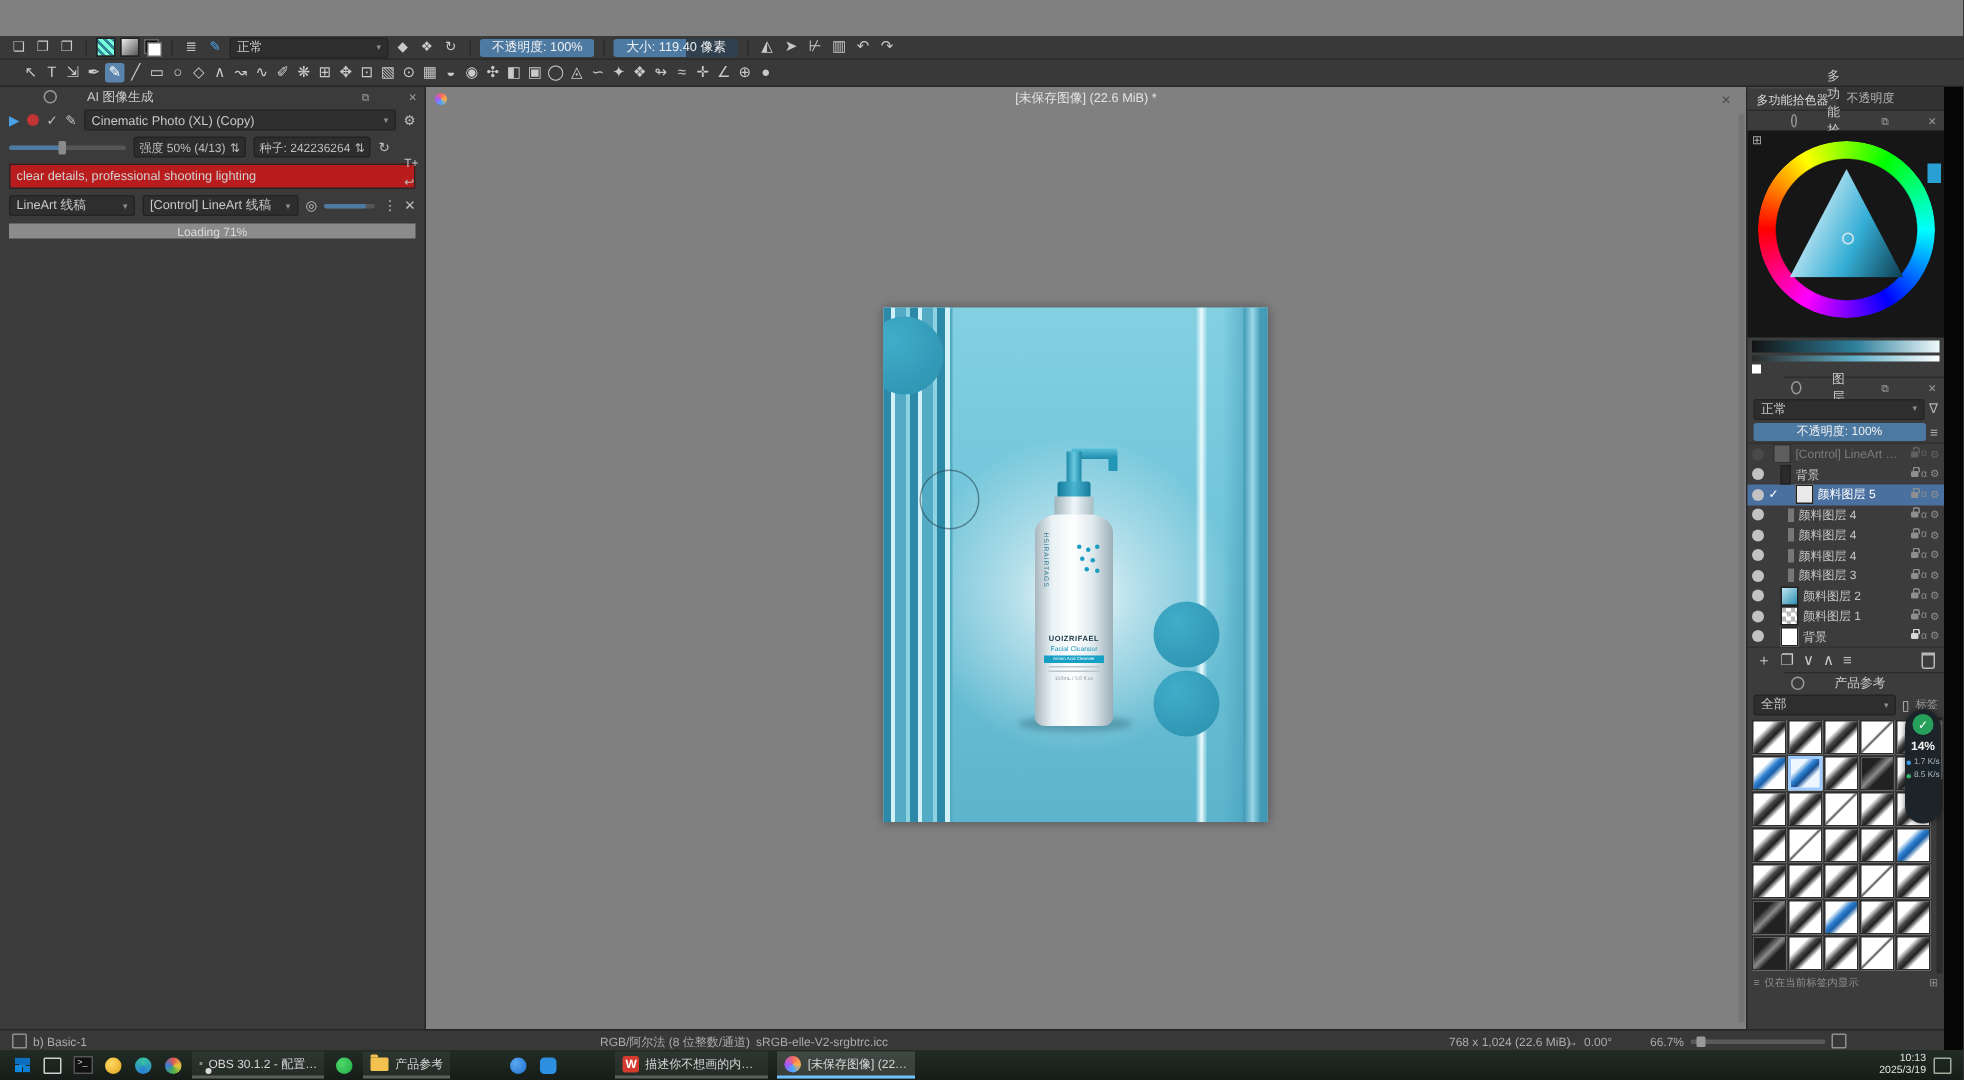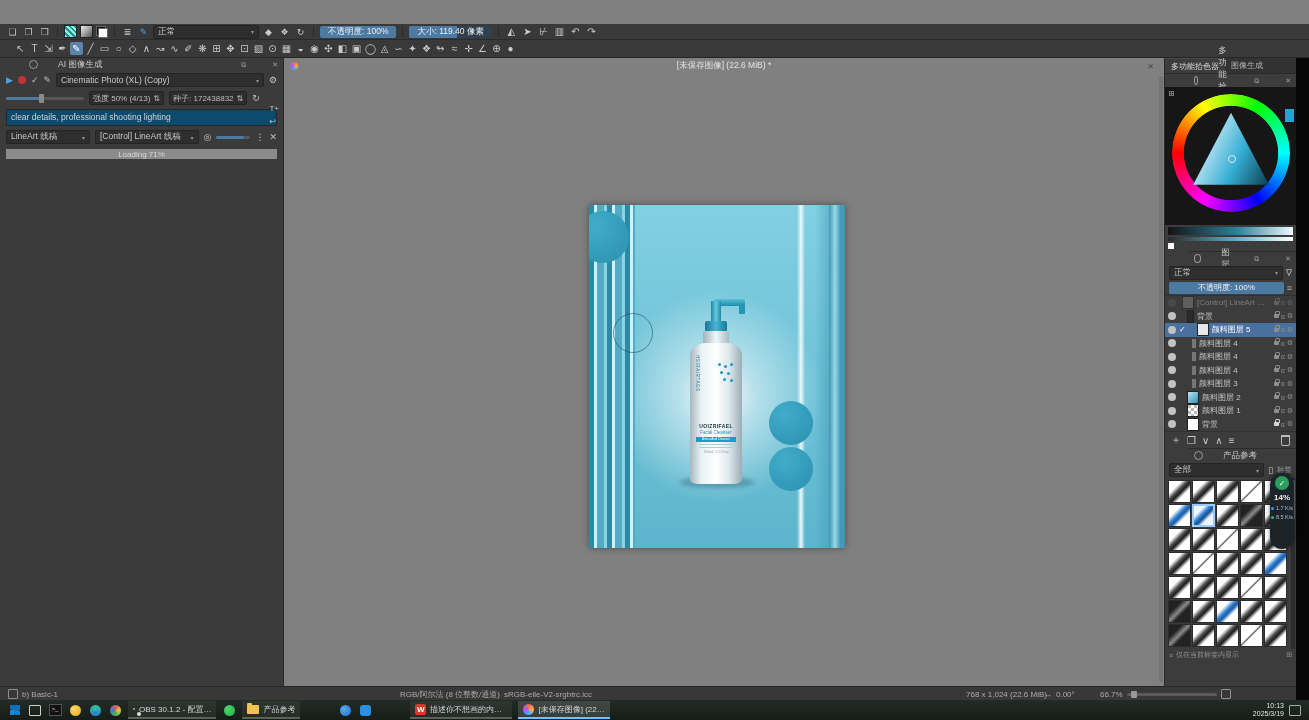--- a/index.html
+++ b/index.html
@@ -51,21 +51,21 @@
   .dk-title .cls{font-size:7px;color:#9a9a9a;margin-left:6px;}
   .ai-row{display:flex;align-items:center;gap:5px;padding:2px 6px 2px 6px;}
   .icon-g{font-size:9px;color:#c0c0c0;}
   .play{color:#4aa3e8;font-size:9px;}
   .rec{width:8px;height:8px;border-radius:50%;background:#c03434;}
   .slider{position:relative;height:3px;background:#565656;border-radius:2px;flex:1;}
   .slider .fill{position:absolute;left:0;top:0;height:3px;background:#4d7aa2;border-radius:2px;}
   .slider .knob{position:absolute;top:-3px;width:5px;height:9px;background:#8a8a8a;border-radius:1px;}
   .spin{height:12px;background:#2d2d2d;border:1px solid #232323;border-radius:2px;color:#bdbdbd;
     font-size:8px;display:flex;align-items:center;padding:0 3px;gap:3px;}
-  .prompt{margin:2px 6px;background:#0c4a6e;border:1px solid #262626;color:#d2d2d2;font-size:8.5px;
+  .prompt{margin:2px 6px;background:#b91c1c;border:1px solid #262626;color:#d2d2d2;font-size:8.5px;
     padding:2px 4px;height:11px;}
   .negprompt{margin:2px 6px;background:#402828;border:1px solid #352020;color:#b05f5f;font-size:8.5px;
     padding:2px 4px;height:11px;display:flex;align-items:center;}
   .negprompt .tail{margin-left:auto;border:1px solid #6a4040;color:#b07070;font-size:6px;padding:0 2px;}
   .progress{margin:3px 6px;height:10px;background:#8b8b8b;display:flex;align-items:center;
     justify-content:center;font-size:8px;color:#d9d9d9;}
   .ai-side{position:absolute;right:4px;display:flex;flex-direction:column;gap:4px;color:#c0c0c0;font-size:8px;}
 
   
   #canvas{position:absolute;left:284px;top:0;right:145px;bottom:0;background:#808080;overflow:hidden;}
@@ -339,21 +339,21 @@
       <div class="ai-row">
         <span class="slider" style="max-width:78px">
           <span class="fill" style="width:45%"></span>
             <span class="knob" style="left:42%"></span>
         </span>
         <span class="spin">
           <span>强度 50% (4/13)</span>
           <span>⇅</span>
         </span>
         <span class="spin">
-          <span>种子: 172438832</span>
+          <span>种子: 242236264</span>
           <span>⇅</span>
         </span>
         <span class="icon-g">↻</span>
       </div>
       <div class="prompt">clear details, professional shooting lighting</div>
       <div class="ai-row">
         <span class="dd" style="width:74px">
           <span>LineArt 线稿</span>
           <span class="car">▾</span>
         </span>
@@ -414,21 +414,21 @@
         <div class="cursor-ring"></div>
       </div>
 
       <div id="canvas-scroll"></div>
     </div>
 
     <div id="right-col">
       <div id="dockers">
         <div class="tabs">
           <span class="tab on">多功能拾色器</span>
-          <span class="tab">图像生成</span>
+          <span class="tab">不透明度</span>
         </div>
         <div class="dk-title">
           <span class="dot"></span>
           <span>多功能拾色器</span>
           <span class="flt">⧉</span>
           <span class="cls">✕</span>
         </div>
         <div id="wheel-box">
           <span class="mini-ic" style="left:3px;top:2px;">⊞</span>
           <div id="ring"></div>

